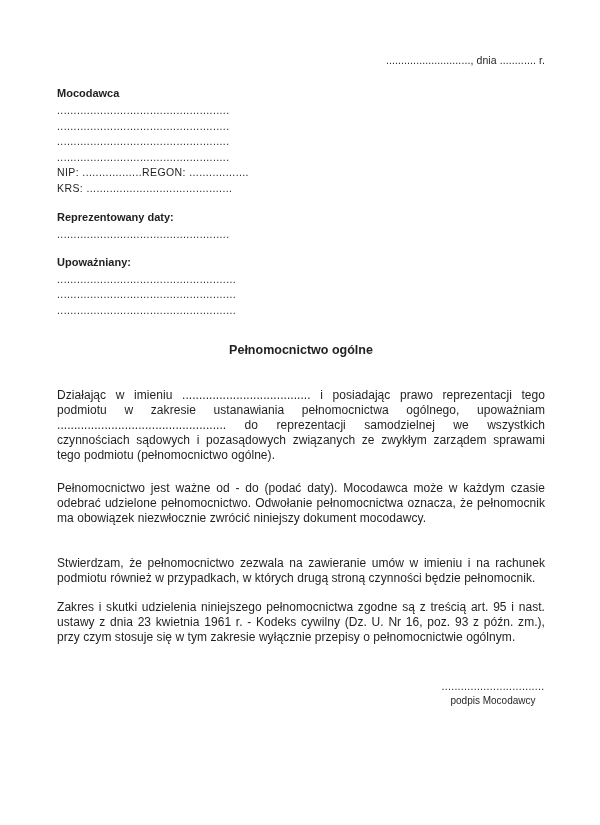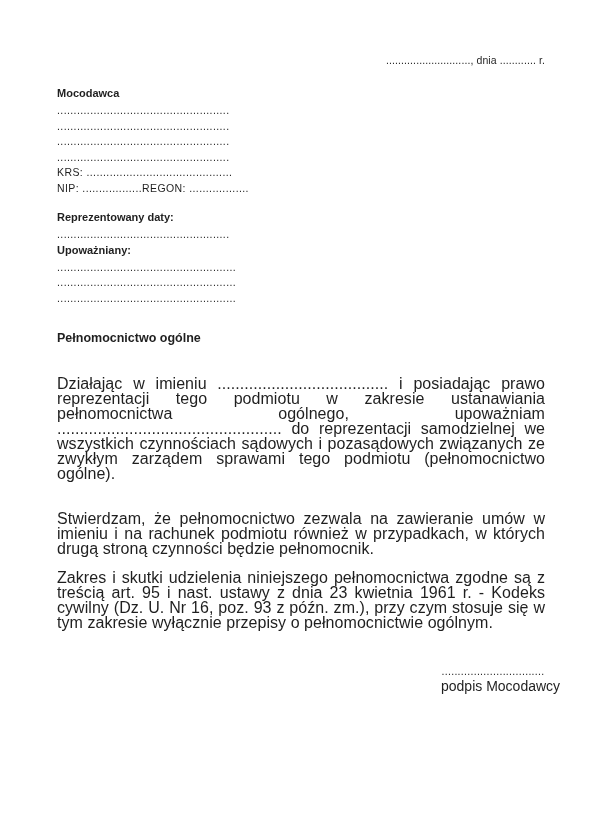--- a/index.html
+++ b/index.html
@@ -24,37 +24,37 @@
     letter-spacing: 0.1px;
     white-space: nowrap;
   }
   .section-label {
     font-weight: bold;
     font-size: 11px;
     line-height: 15px;
   }
   .label-mocodawca     { margin-top: 18px; }
   .label-reprezentowany{ margin-top: 14px; }
-  .label-upowazniany   { margin-top: 0; }
+  .label-upowazniany   { margin-top: 12px; }
   .fill-block { margin-top: 2px; }
   .fill-line {
     font-size: 10.5px;
     line-height: 15.5px;
     letter-spacing: 0.4px;
     white-space: nowrap;
   }
   .doc-title {
     margin-top: 24px;
-    text-align: left;
+    text-align: center;
     font-weight: bold;
     font-size: 12.5px;
     line-height: 16px;
   }
   .para {
-    font-size: 16px;
+    font-size: 12px;
     line-height: 15px;
     text-align: justify;
     letter-spacing: 0.05px;
   }
   .para-1 { margin-top: 30px; }
   .para-2 { margin-top: 18px; }
   .para-3 { margin-top: 30px; }
   .para-4 { margin-top: 14px; }
   .signature {
     margin-top: 34px;
@@ -62,57 +62,58 @@
     width: 104px;
     text-align: center;
   }
   .signature .sig-dots {
     font-size: 10.5px;
     line-height: 15px;
     letter-spacing: 0.3px;
     white-space: nowrap;
   }
   .signature .sig-caption {
-    font-size: 14px;
+    font-size: 10px;
     line-height: 14px;
     white-space: nowrap;
   }
 </style>
 </head>
 <body>
 
 <div class="page">
 
   <div class="dateline">............................, dnia ............ r.</div>
 
   <div class="section-label label-mocodawca">Mocodawca</div>
   <div class="fill-block">
     <div class="fill-line">....................................................</div>
     <div class="fill-line">....................................................</div>
     <div class="fill-line">....................................................</div>
     <div class="fill-line">....................................................</div>
+    <div class="fill-line">NIP: ..................REGON: ..................</div>
     <div class="fill-line">KRS: ............................................</div>
-    <div class="fill-line">NIP: ..................REGON: ..................</div>
   </div>
 
   <div class="section-label label-reprezentowany">Reprezentowany daty:</div>
   <div class="fill-block">
     <div class="fill-line">....................................................</div>
   </div>
 
   <div class="section-label label-upowazniany">Upoważniany:</div>
   <div class="fill-block">
     <div class="fill-line">......................................................</div>
     <div class="fill-line">......................................................</div>
     <div class="fill-line">......................................................</div>
   </div>
 
   <div class="doc-title">Pełnomocnictwo ogólne</div>
 
   <div class="para para-1">Działając w imieniu ...................................... i posiadając prawo reprezentacji tego podmiotu w zakresie ustanawiania pełnomocnictwa ogólnego, upoważniam .................................................. do reprezentacji samodzielnej we wszystkich czynnościach sądowych i pozasądowych związanych ze zwykłym zarządem sprawami tego podmiotu (pełnomocnictwo ogólne).</div>
+  <div class="para para-2">Pełnomocnictwo jest ważne od - do (podać daty). Mocodawca może w każdym czasie odebrać udzielone pełnomocnictwo. Odwołanie pełnomocnictwa oznacza, że pełnomocnik ma obowiązek niezwłocznie zwrócić niniejszy dokument mocodawcy.</div>
   <div class="para para-3">Stwierdzam, że pełnomocnictwo zezwala na zawieranie umów w imieniu i na rachunek podmiotu również w przypadkach, w których drugą stroną czynności będzie pełnomocnik.</div>
   <div class="para para-4">Zakres i skutki udzielenia niniejszego pełnomocnictwa zgodne są z treścią art. 95 i nast. ustawy z dnia 23 kwietnia 1961 r. - Kodeks cywilny (Dz. U. Nr 16, poz. 93 z późn. zm.), przy czym stosuje się w tym zakresie wyłącznie przepisy o pełnomocnictwie ogólnym.</div>
 
   <div class="signature">
     <div class="sig-dots">................................</div>
     <div class="sig-caption">podpis Mocodawcy</div>
   </div>
 
 </div>
 

